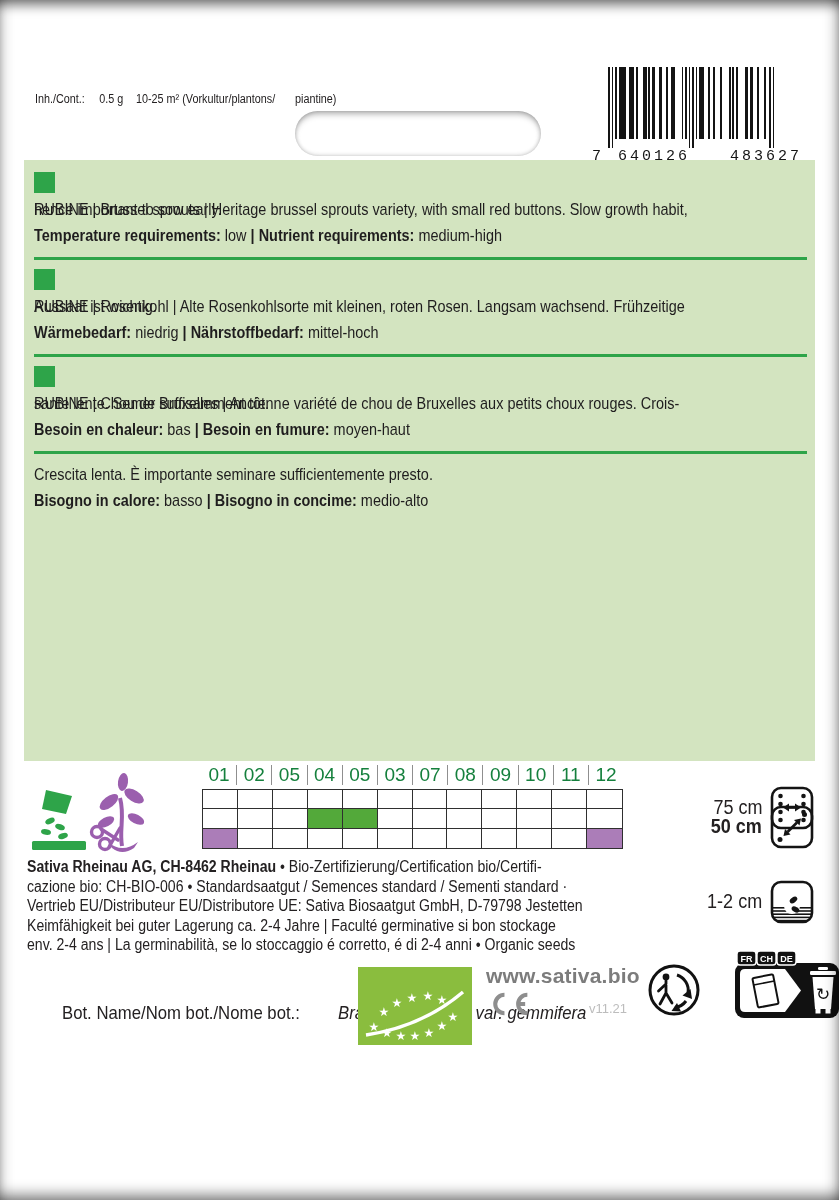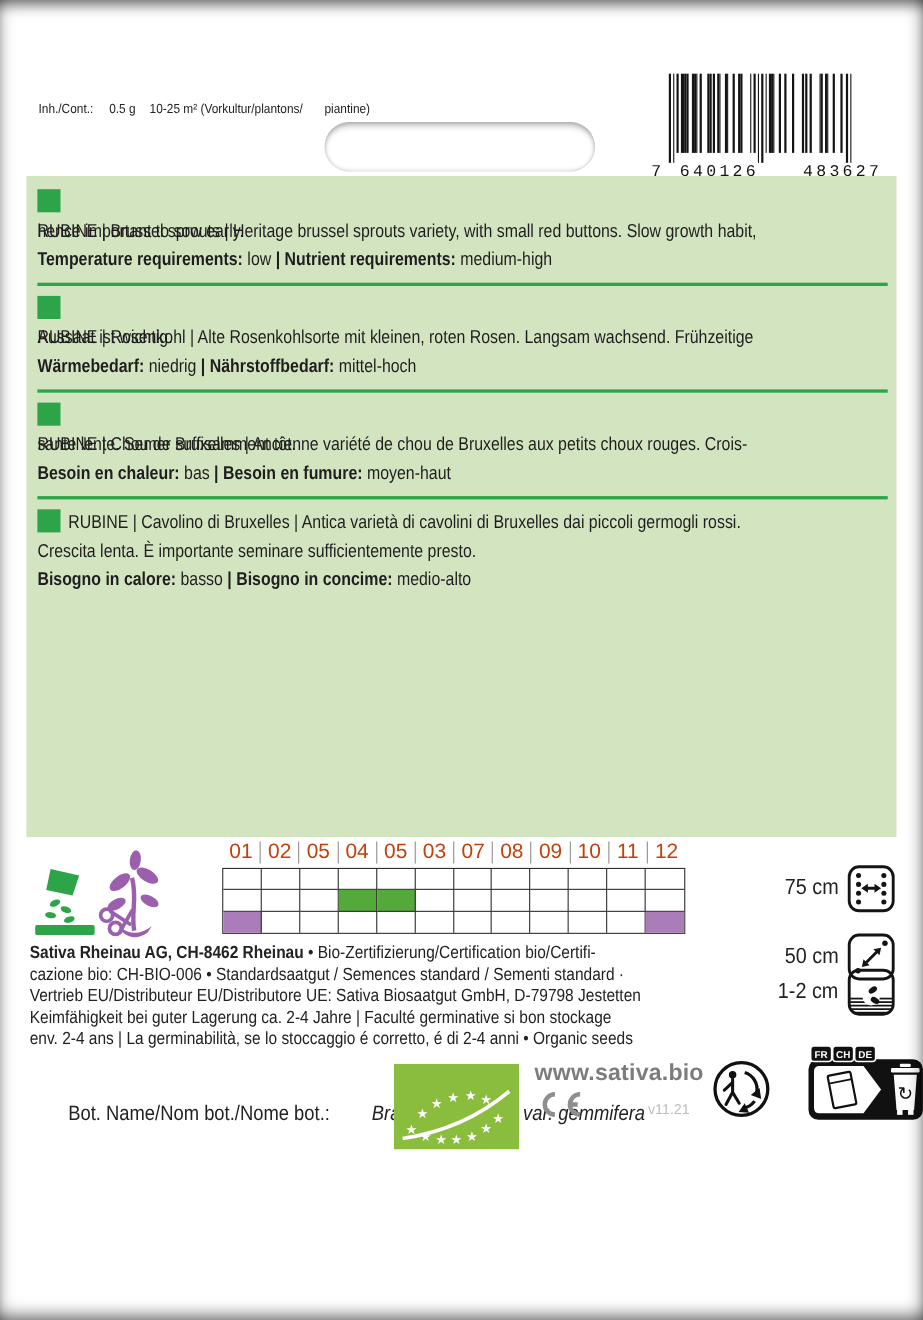--- a/index.html
+++ b/index.html
@@ -37,21 +37,21 @@
   .bc-left{position:absolute;left:26px;top:0;width:72px;text-align:center;letter-spacing:3px;}
   .bc-right{position:absolute;left:106px;top:0;width:72px;text-align:center;letter-spacing:3px;margin-left:32px;}
   
   .panel{left:24px;top:160px;width:791px;height:601px;background:#d3e4c0;padding:11px 8px 0 10px;box-sizing:border-box;}
   .tline{font-size:17px;line-height:26px;height:26px;}
   .sq{display:inline-block;width:21px;height:21px;background:#2ea449;vertical-align:-4px;margin-right:7px;}
   .req b{font-weight:700;}
   .divider{border:none;height:3px;background:#2ea449;margin:8px 0;}
   
   .cal-months{left:202px;top:761px;width:421px;height:27px;display:flex;align-items:center;}
-  .cal-month{flex:1;text-align:center;font-size:19px;line-height:20px;height:20px;color:#c2410c;border-right:1px solid #8f8f8f;}
+  .cal-month{flex:1;text-align:center;font-size:19px;line-height:20px;height:20px;color:#15803d;border-right:1px solid #8f8f8f;}
   .cal-month:last-child{border-right:none;}
   .cal-grid{left:202px;top:789px;width:421px;display:grid;grid-template-columns:repeat(12,1fr);
     grid-auto-rows:19.3px;border:1.6px solid #2f2f2f;box-sizing:border-box;}
   .cal-cell{border-right:1.2px solid #2f2f2f;border-bottom:1.2px solid #2f2f2f;}
   .cal-cell.lastcol{border-right:none;}
   .cal-cell.lastrow{border-bottom:none;}
   
   .sow-icon{left:30px;top:788px;}
   .harvest-icon{left:88px;top:770px;}
   
@@ -203,21 +203,20 @@
   <hr class="divider">
 
   <div>
     <div class="tline"><span class="sq"></span><span class="cx85">RUBINE | Chou de Bruxelles | Ancienne variété de chou de Bruxelles aux petits choux rouges. Crois-</span></div>
     <div class="tline"><span class="cx85">sante lente. Semer suffisamment tôt.</span></div>
     <div class="tline req"><span class="cx85"><b>Besoin en chaleur:</b> <span>bas</span> <b>| Besoin en fumure:</b> <span>moyen-haut</span></span></div>
   </div>
   <hr class="divider">
 
   <div>
-    <div class="tline"><span class="sq"></span><span class="cx85">RUBINE | Cavolino di Bruxelles | Antica varietà di cavolini di Bruxelles dai piccoli germogli rossi.</span></div>
     <div class="tline"><span class="cx85">Crescita lenta. È importante seminare sufficientemente presto.</span></div>
     <div class="tline req"><span class="cx85"><b>Bisogno in calore:</b> <span>basso</span> <b>| Bisogno in concime:</b> <span>medio-alto</span></span></div>
   </div>
 </div>
 
 <svg class="abs sow-icon" width="60" height="64" viewBox="0 0 60 64">
   <polygon points="16,2 42,8 36,26 12,21" fill="#2ea449"></polygon>
   <ellipse cx="20" cy="33" rx="5" ry="2.8" fill="#2ea449" transform="rotate(-25 20 33)"></ellipse>
   <ellipse cx="30" cy="39" rx="5" ry="2.8" fill="#2ea449" transform="rotate(20 30 39)"></ellipse>
   <ellipse cx="16" cy="44" rx="5" ry="2.8" fill="#2ea449" transform="rotate(8 16 44)"></ellipse>
@@ -309,21 +308,21 @@
       <circle cx="10.5" cy="34" r="2.3" fill="#141414"></circle>
     <circle cx="33.5" cy="10" r="2.3" fill="#141414"></circle>
       <circle cx="33.5" cy="18" r="2.3" fill="#141414"></circle>
     <circle cx="33.5" cy="26" r="2.3" fill="#141414"></circle>
       <circle cx="33.5" cy="34" r="2.3" fill="#141414"></circle>
     <line x1="18" y1="21.5" x2="26" y2="21.5" stroke="#141414" stroke-width="2.6"></line>
     <polygon points="19,17.5 13,21.5 19,25.5" fill="#141414"></polygon>
     <polygon points="25,17.5 31,21.5 25,25.5" fill="#141414"></polygon>
   </svg>
 </div>
-<div class="abs spacing-row" style="top:848px;">
+<div class="abs spacing-row" style="top:805px;font-weight:bold;">
   <div class="sp-label"><span class="cx90 cxr">50 cm</span></div>
   <svg class="sp-icon" width="44" height="44" viewBox="0 0 44 44">
     <rect x="2" y="2" width="40" height="40" rx="9" fill="none" stroke="#141414" stroke-width="2.6"></rect>
     <circle cx="10" cy="34.5" r="2.5" fill="#141414"></circle>
       <circle cx="34.5" cy="9.5" r="2.5" fill="#141414"></circle>
     <line x1="17.5" y1="27" x2="27" y2="17.5" stroke="#141414" stroke-width="2.6"></line>
     <polygon points="20.5,29.5 13.5,31 15,24 " fill="#141414"></polygon>
     <polygon points="24,15 31,13.5 29.5,20.5" fill="#141414"></polygon>
   </svg>
 </div>

